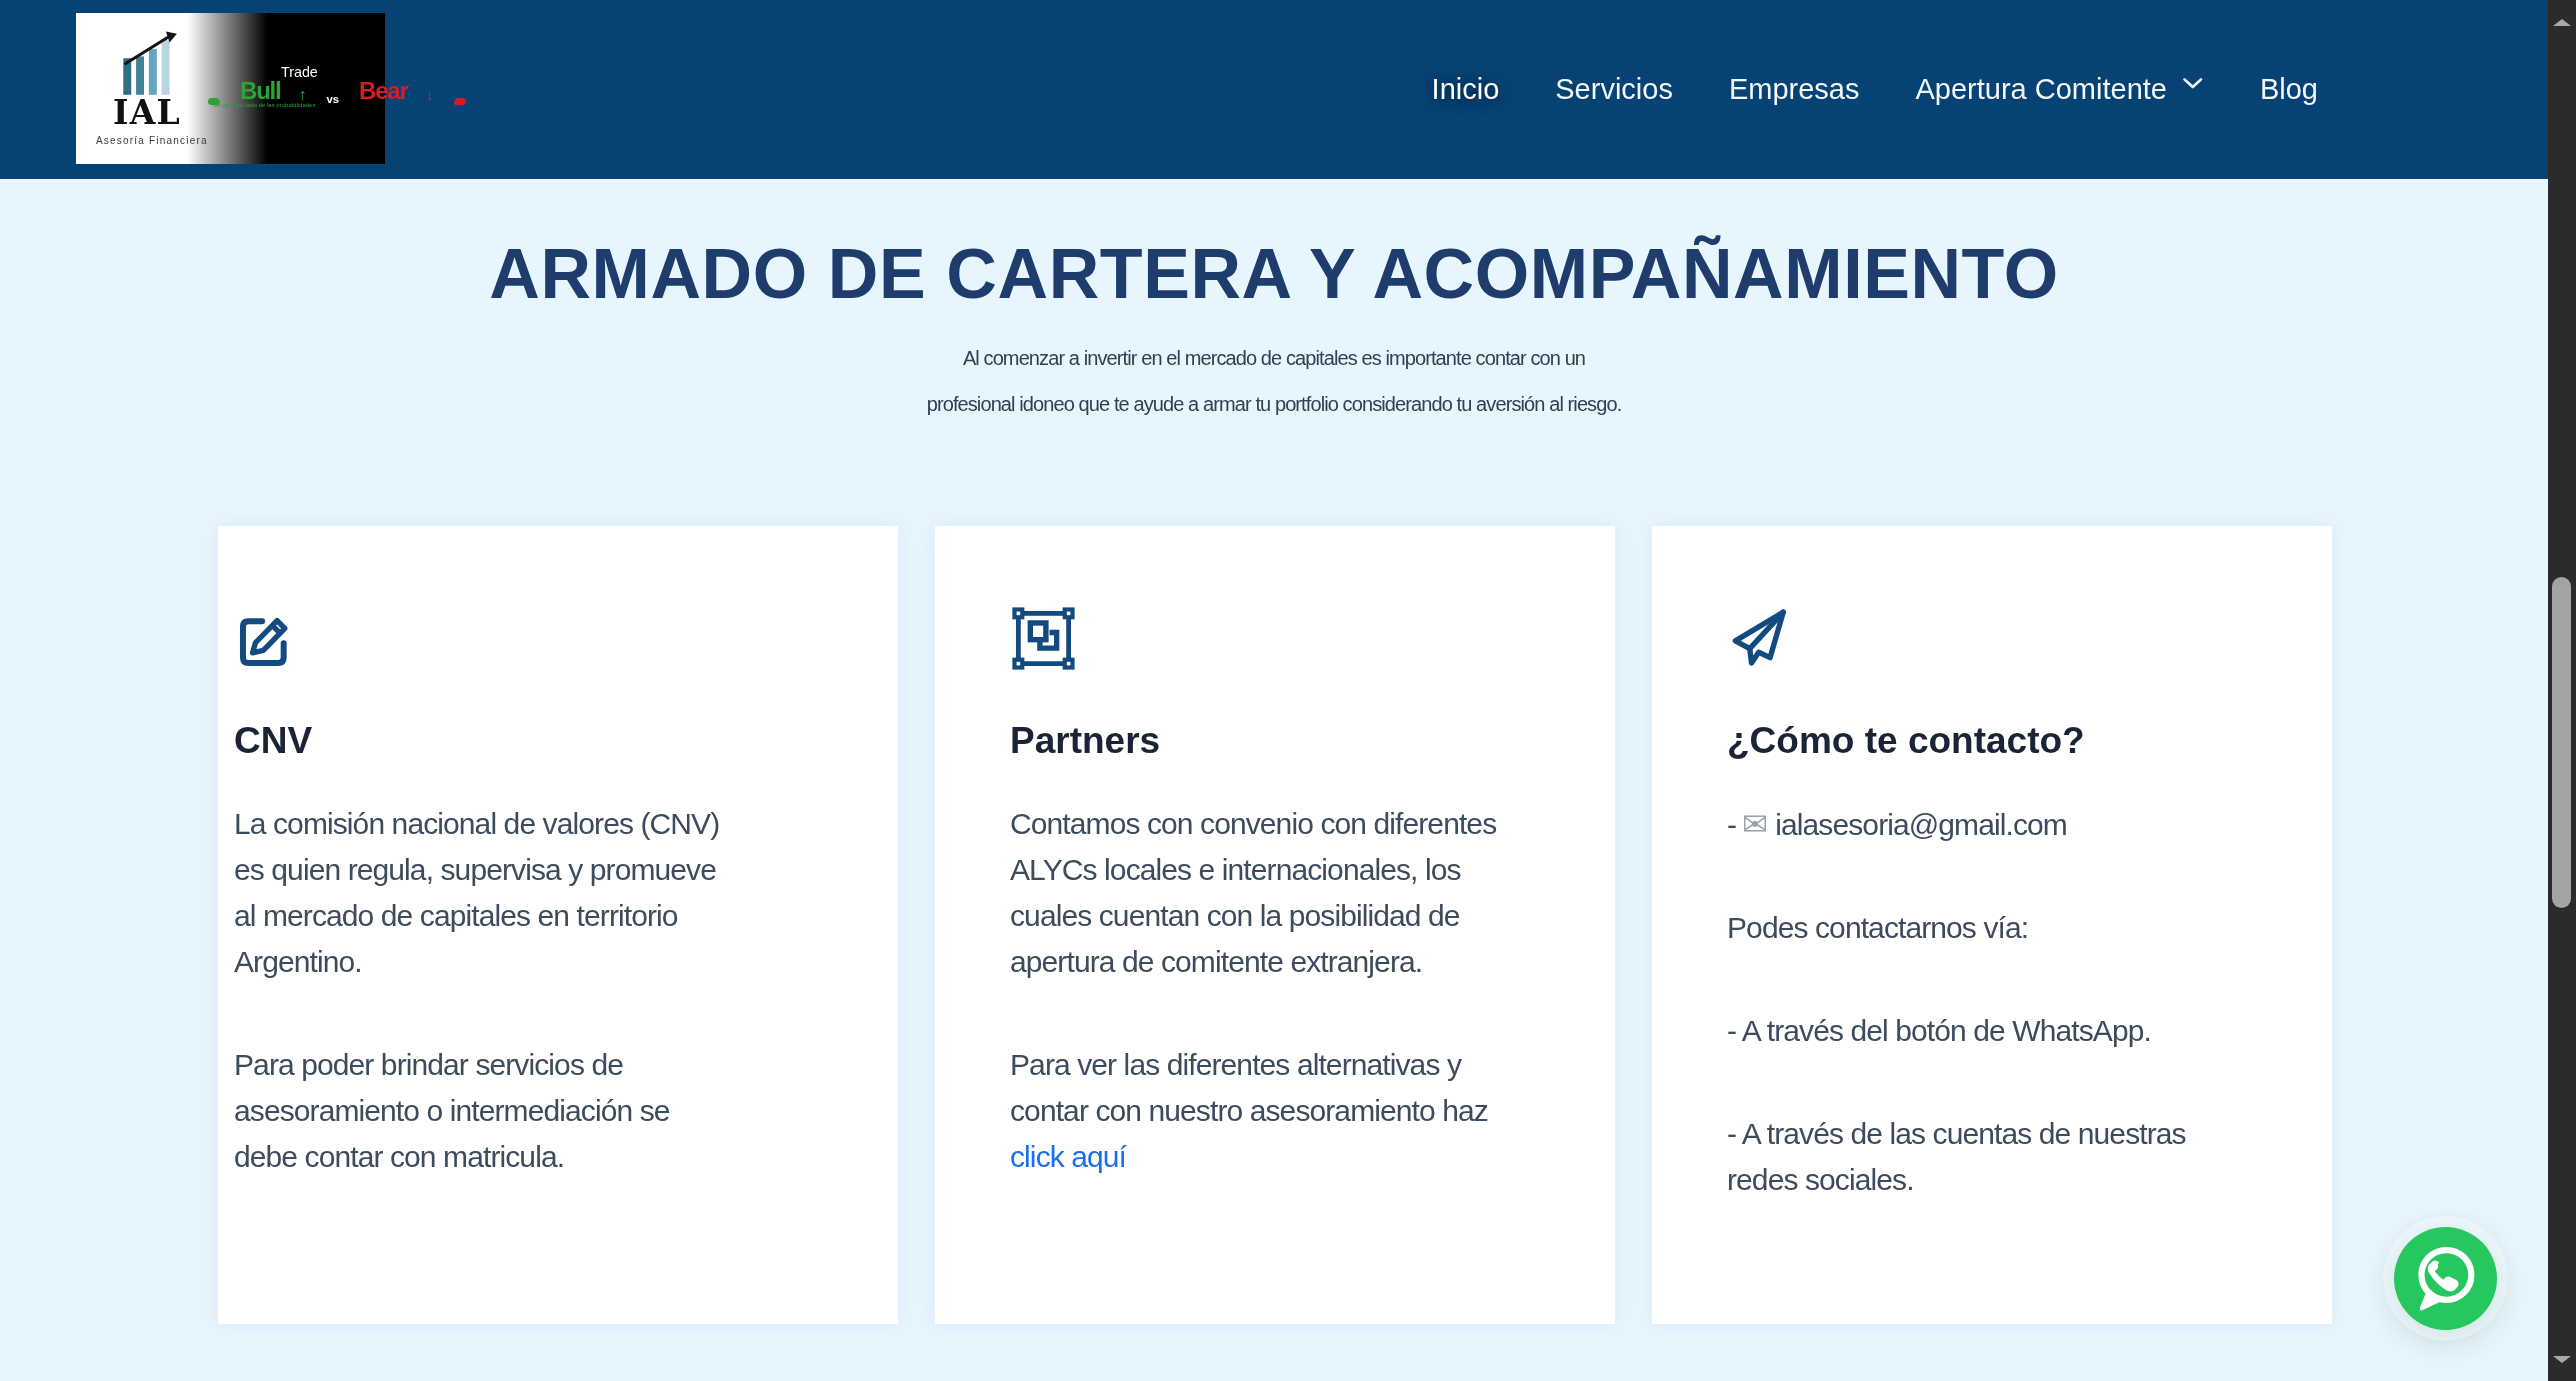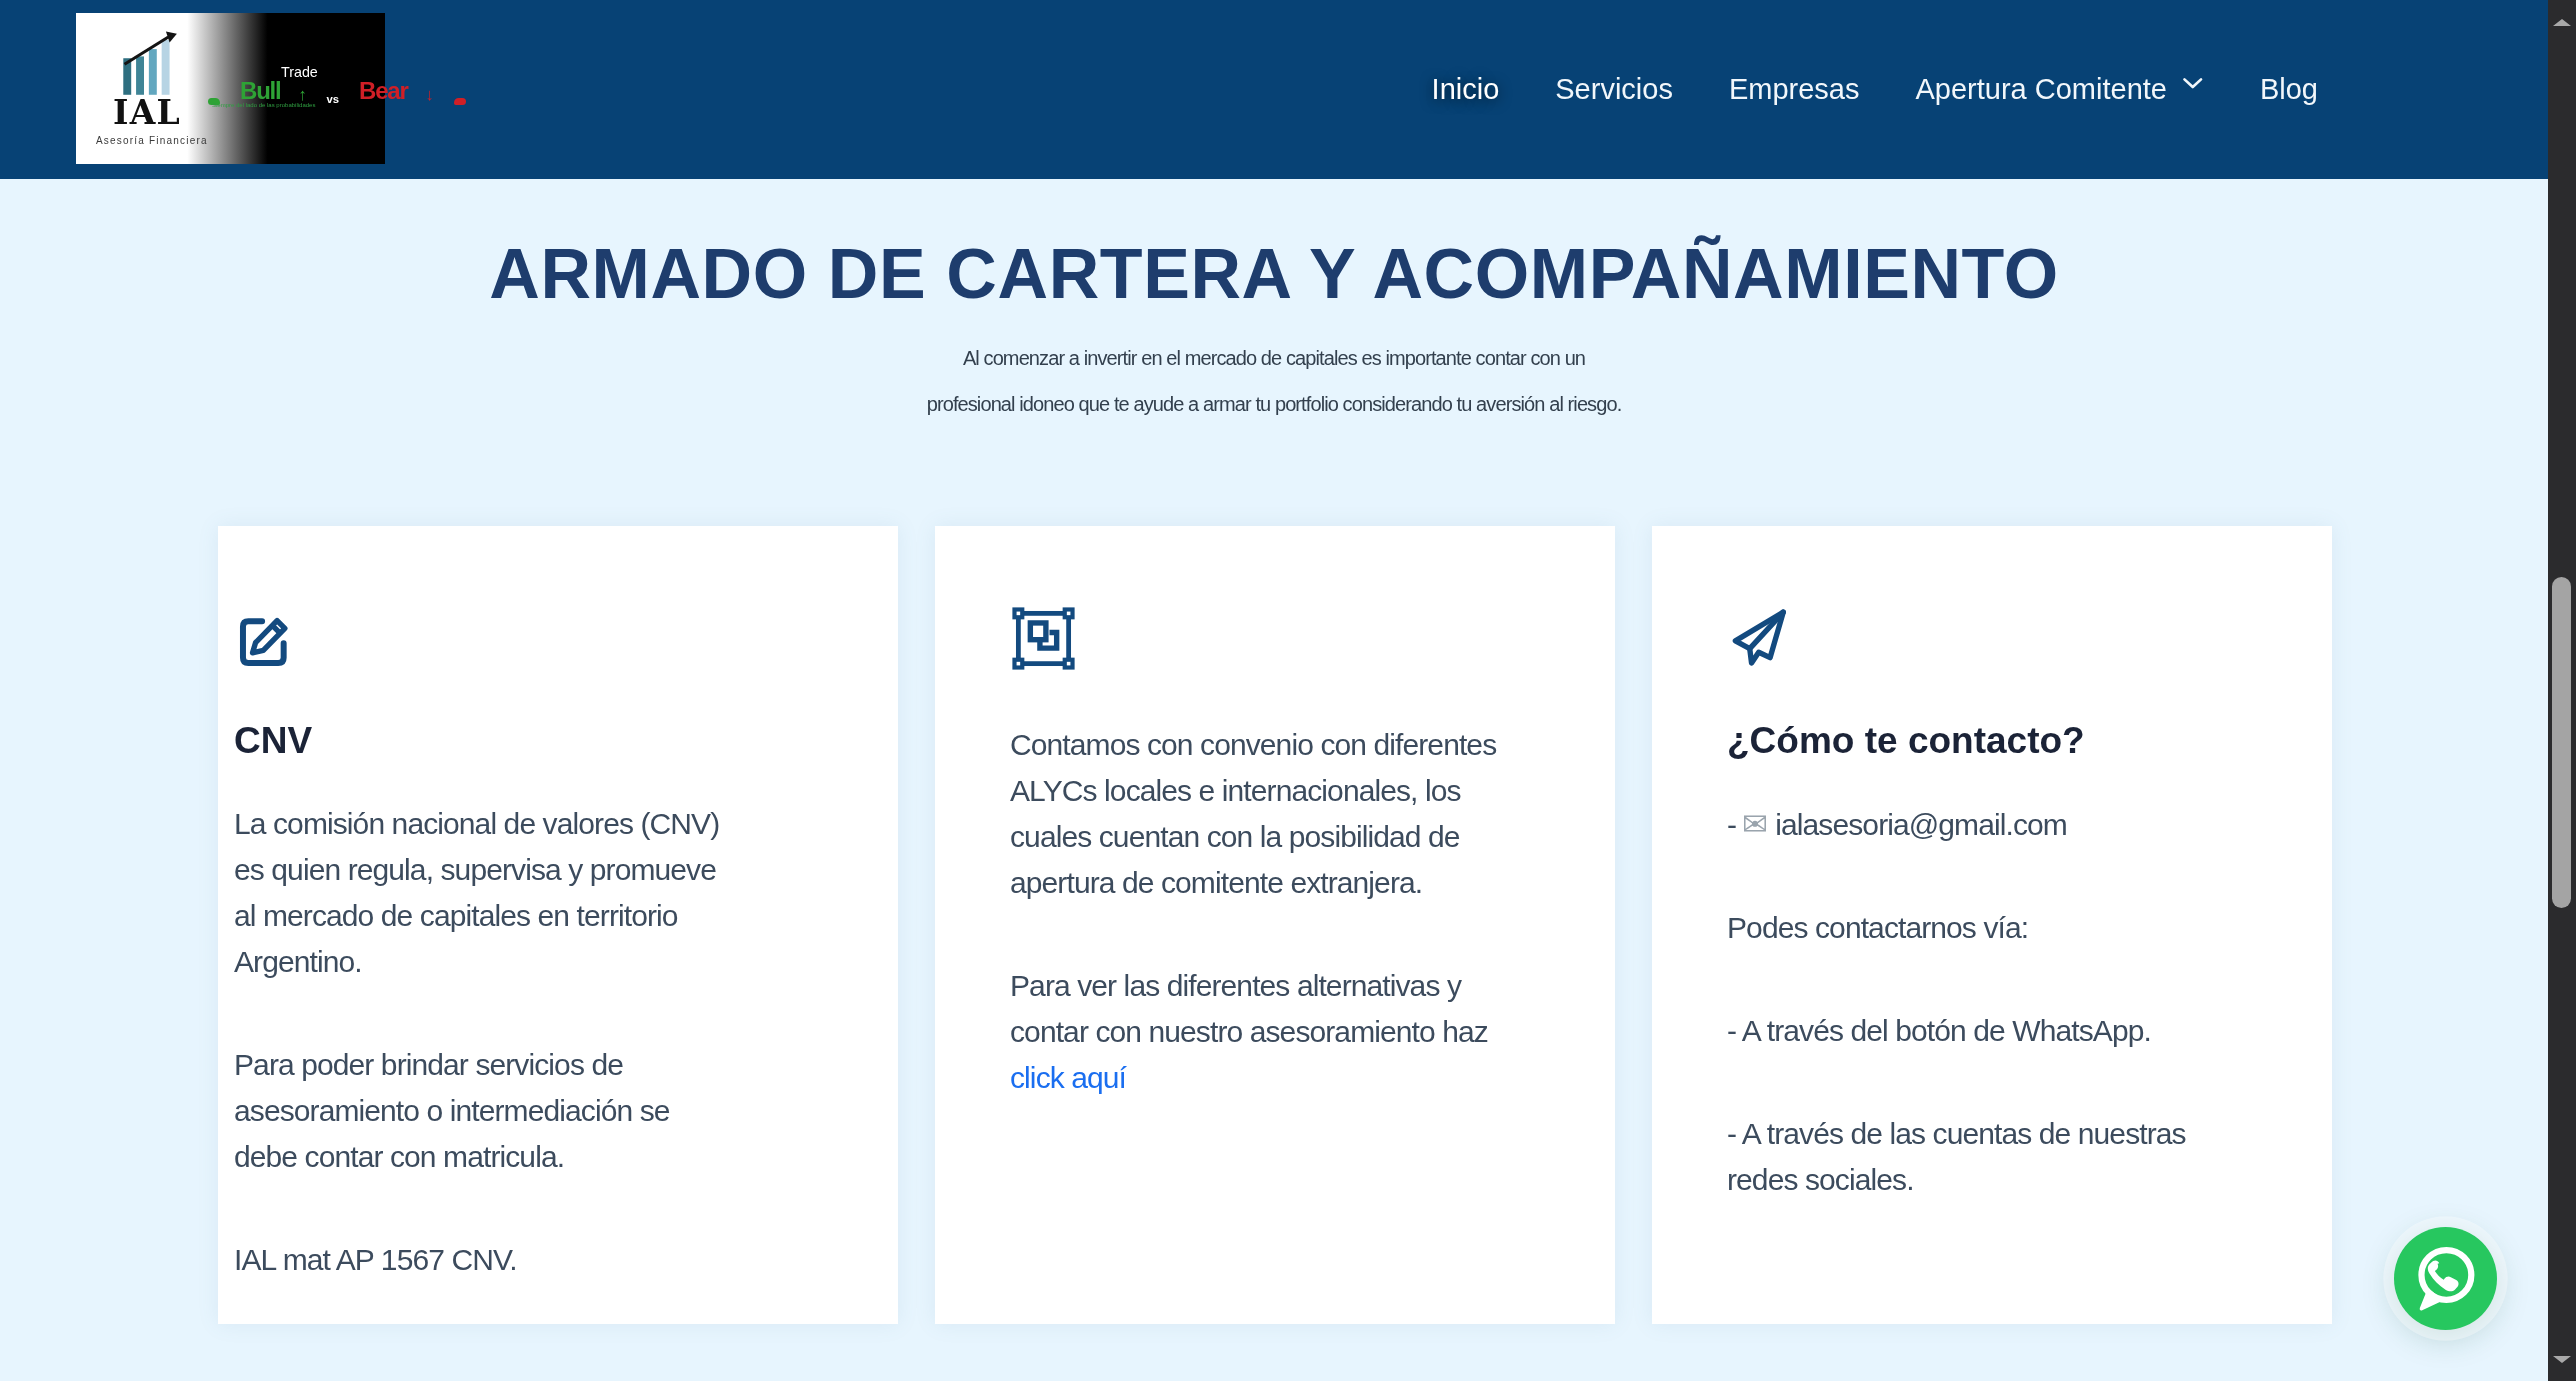--- a/index.html
+++ b/index.html
@@ -178,37 +178,37 @@
         <path d="M64 34 L77 47" stroke="#134a7f" stroke-width="9"></path>
       </svg>
       <h3>CNV</h3>
       <p>La comisión nacional de valores (CNV)
 es quien regula, supervisa y promueve
 al mercado de capitales en territorio
 Argentino.</p>
       <p>Para poder brindar servicios de
 asesoramiento o intermediación se
 debe contar con matricula.</p>
-      <p>IAL mat AP 1567 CNV.</p>
     </section>
 
     <section class="card card-2">
       <svg class="card-icon" width="67" height="67" viewBox="0 0 112 112">
         <rect x="14" y="14" width="84" height="84" fill="none" stroke="#134a7f" stroke-width="8"></rect>
         <rect x="4" y="4" width="20" height="20" fill="#134a7f"></rect>
           <rect x="11" y="11" width="6" height="6" fill="#ffffff"></rect>
         <rect x="88" y="4" width="20" height="20" fill="#134a7f"></rect>
           <rect x="95" y="11" width="6" height="6" fill="#ffffff"></rect>
         <rect x="4" y="88" width="20" height="20" fill="#134a7f"></rect>
           <rect x="11" y="95" width="6" height="6" fill="#ffffff"></rect>
         <rect x="88" y="88" width="20" height="20" fill="#134a7f"></rect>
           <rect x="95" y="95" width="6" height="6" fill="#ffffff"></rect>
         <rect x="34" y="30" width="26" height="28" fill="none" stroke="#134a7f" stroke-width="9"></rect>
         <path d="M66 46 h12 v26 h-28 v-12" fill="none" stroke="#134a7f" stroke-width="9"></path>
       </svg>
+      <h3>Partners</h3>
       <p>Contamos con convenio con diferentes
 ALYCs locales e internacionales, los
 cuales cuentan con la posibilidad de
 apertura de comitente extranjera.</p>
       <p><span>Para ver las diferentes alternativas y
 contar con nuestro asesoramiento haz
 </span><a class="textlink">click aquí</a></p>
     </section>
 
     <section class="card card-3">

